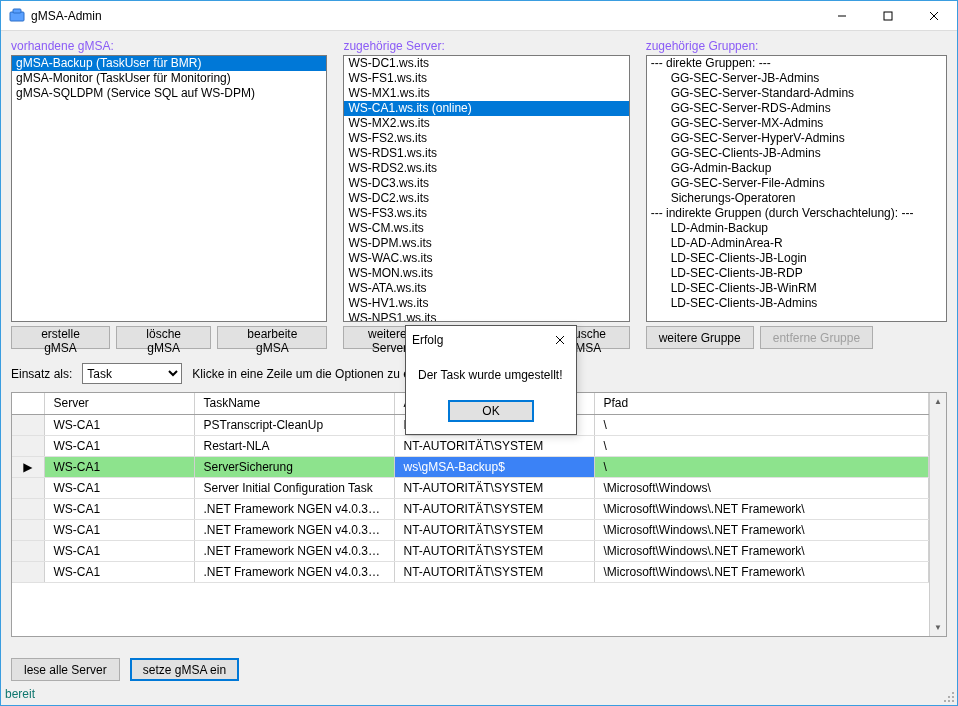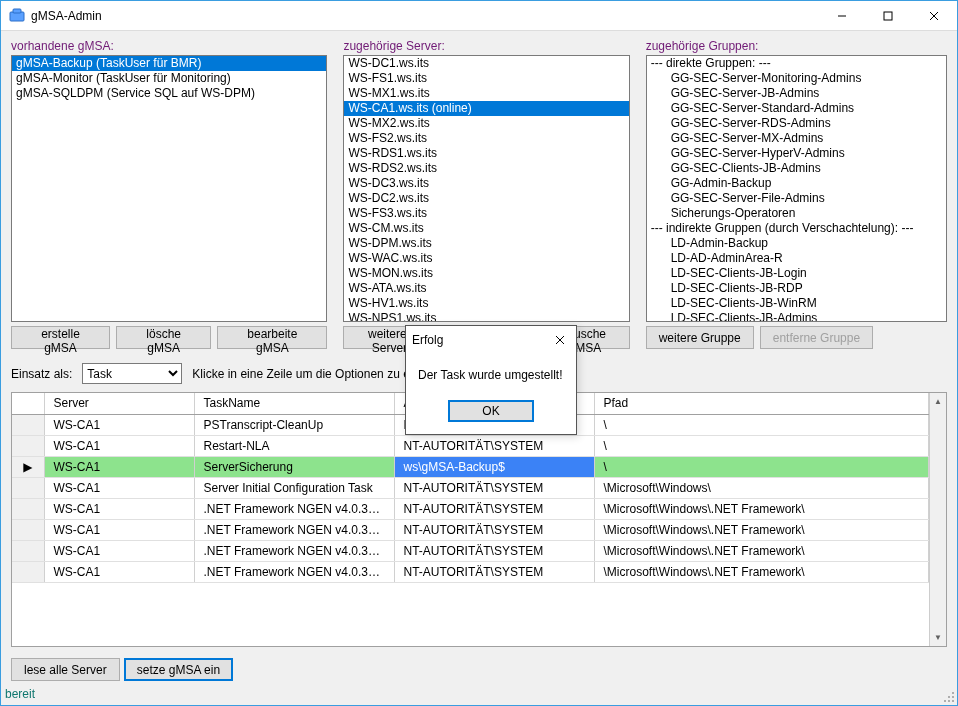--- a/index.html
+++ b/index.html
@@ -6,21 +6,21 @@
   html, body { margin: 0; padding: 0; font-family: "Segoe UI", Tahoma, sans-serif; font-size: 12px; background: #fff; }
   .window { width: 958px; height: 706px; border: 1px solid #3a9de0; position: relative; background: #f0f0f0; display: flex; flex-direction: column; }
   .titlebar { height: 30px; background: #fff; display: flex; align-items: center; padding-left: 8px; border-bottom: 1px solid #ddd; }
   .titlebar .icon { width: 16px; height: 16px; margin-right: 6px; }
   .titlebar .title { flex: 1; font-size: 12px; color: #000; }
   .titlebar .winbtns { display: flex; }
   .titlebar .winbtn { width: 46px; height: 30px; display: flex; align-items: center; justify-content: center; color: #333; }
   .content { flex: 1; padding: 8px 10px 4px 10px; display: flex; flex-direction: column; gap: 4px; min-height: 0; }
   .top-columns { display: flex; gap: 16px; height: 310px; }
   .col { display: flex; flex-direction: column; flex: 1; min-width: 0; }
-  .col-label { font-size: 12px; color: #701a75; margin-bottom: 2px; }
+  .col-label { font-size: 12px; color: #8b5cf6; margin-bottom: 2px; }
   .listbox { flex: 1; border: 1px solid #7a7a7a; background: #fff; overflow-y: auto; font-size: 12px; }
   .litem { padding: 0 4px; line-height: 15px; white-space: nowrap; overflow: hidden; text-overflow: ellipsis; cursor: default; }
   .litem.sel { background: #0078d7; color: #fff; }
   .litem.indent { padding-left: 24px; }
   .btnrow { display: flex; gap: 6px; margin-top: 4px; }
   .btn { height: 23px; padding: 0 12px; background: #e1e1e1; border: 1px solid #adadad; font-family: inherit; font-size: 12px; cursor: default; }
   .btn.disabled { color: #a0a0a0; }
   .btn.hl { border: 1px solid #0078d7; box-shadow: 0 0 0 1px #0078d7 inset; }
   .midrow { display: flex; align-items: center; gap: 10px; margin: 10px 0 4px 0; }
   select { height: 21px; border: 1px solid #7a7a7a; font-family: inherit; font-size: 12px; width: 100px; background:#fff; }
@@ -28,21 +28,21 @@
   .grid-inner { flex: 1; overflow: auto; }
   table.grid-t { border-collapse: collapse; width: 100%; table-layout: fixed; }
   table.grid-t th, table.grid-t td { border-right: 1px solid #d0d0d0; border-bottom: 1px solid #e0e0e0; padding: 2px 9px; text-align: left; font-size: 12px; white-space: nowrap; overflow: hidden; text-overflow: ellipsis; height: 21px; }
   table.grid-t th { background: #fff; border-bottom: 1px solid #a0a0a0; font-weight: normal; position: sticky; top:0; }
   .rowhdr { width: 32px; background: #f0f0f0; text-align:center !important; }
   tr.green td { background: #8de38d; }
   tr.green td.acc { background: #3b82f6; color: #fff; }
   .grid-sb { width: 17px; background: #f0f0f0; border-left: 1px solid #cdcdcd; position: relative; }
   .grid-sb .up, .grid-sb .dn { position:absolute; left:0; right:0; height:17px; display:flex; align-items:center; justify-content:center; color:#606060; font-size:8px; }
   .grid-sb .up{top:0} .grid-sb .dn{bottom:0}
-  .bottom { display:flex; gap:4px; margin-top:7px; }
+  .bottom { display:flex; gap:10px; margin-top:17px; }
   .status { font-size:12px; color:#0f766e; padding:2px 4px 4px 4px; }
   .resize { position:absolute; right:2px; bottom:2px; width:12px; height:12px; }
   .dialog { position: absolute; top: 324px; left: 404px; width: 172px; background: #fff; border: 1px solid #555; box-shadow: 2px 2px 8px rgba(0,0,0,0.15); z-index: 10; }
   .dialog .dlgtitle { display:flex; align-items:center; justify-content:space-between; height:28px; padding:0 6px; font-size:12px; }
   .dialog .close { width:20px; height:20px; display:flex; align-items:center; justify-content:center; }
   .dialog .dlgbody { padding: 14px 12px 18px 12px; font-size:12px; }
   .dialog .dlgfoot { display:flex; justify-content:center; padding: 0 0 12px 0; }
   .okbtn { width: 86px; height: 22px; border:1px solid #0078d7; background:#e1e1e1; box-shadow: inset 0 0 0 1px #0078d7; font-size:12px; }
 </style>
 </head>
@@ -115,21 +115,20 @@
         <div class="btnrow">
           <button class="btn">weiterer Server</button>
           <button class="btn">entferne Server</button>
           <button class="btn">tausche gMSA</button>
         </div>
       </div>
       <div class="col" style="flex:1">
         <div class="col-label">zugehörige Gruppen:</div>
         <div class="listbox" id="lb-grp">
             <div class="litem">--- direkte Gruppen: ---</div>
-            <div class="litem indent">GG-SEC-Server-Monitoring-Admins</div>
             <div class="litem indent">GG-SEC-Server-JB-Admins</div>
             <div class="litem indent">GG-SEC-Server-Standard-Admins</div>
             <div class="litem indent">GG-SEC-Server-RDS-Admins</div>
             <div class="litem indent">GG-SEC-Server-MX-Admins</div>
             <div class="litem indent">GG-SEC-Server-HyperV-Admins</div>
             <div class="litem indent">GG-SEC-Clients-JB-Admins</div>
             <div class="litem indent">GG-Admin-Backup</div>
             <div class="litem indent">GG-SEC-Server-File-Admins</div>
             <div class="litem indent">Sicherungs-Operatoren</div>
             <div class="litem"></div>

